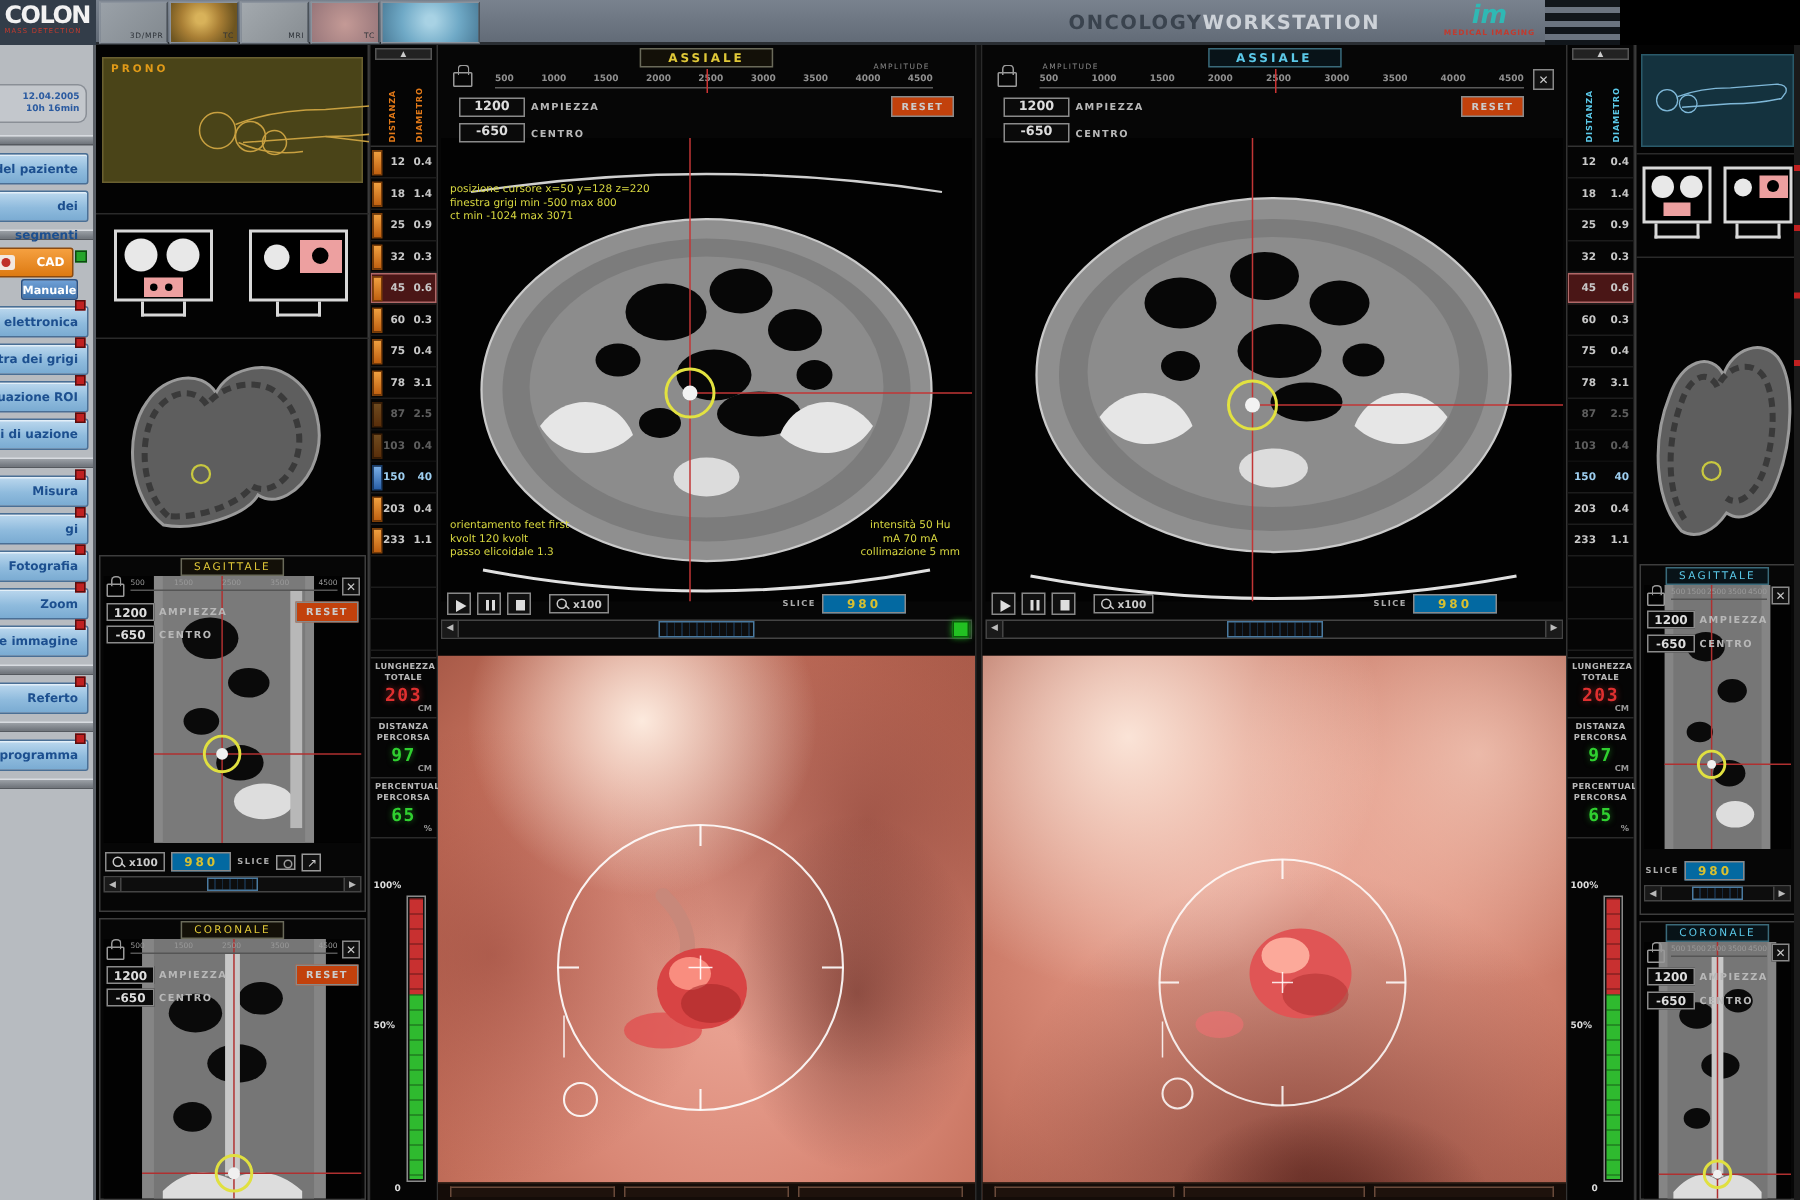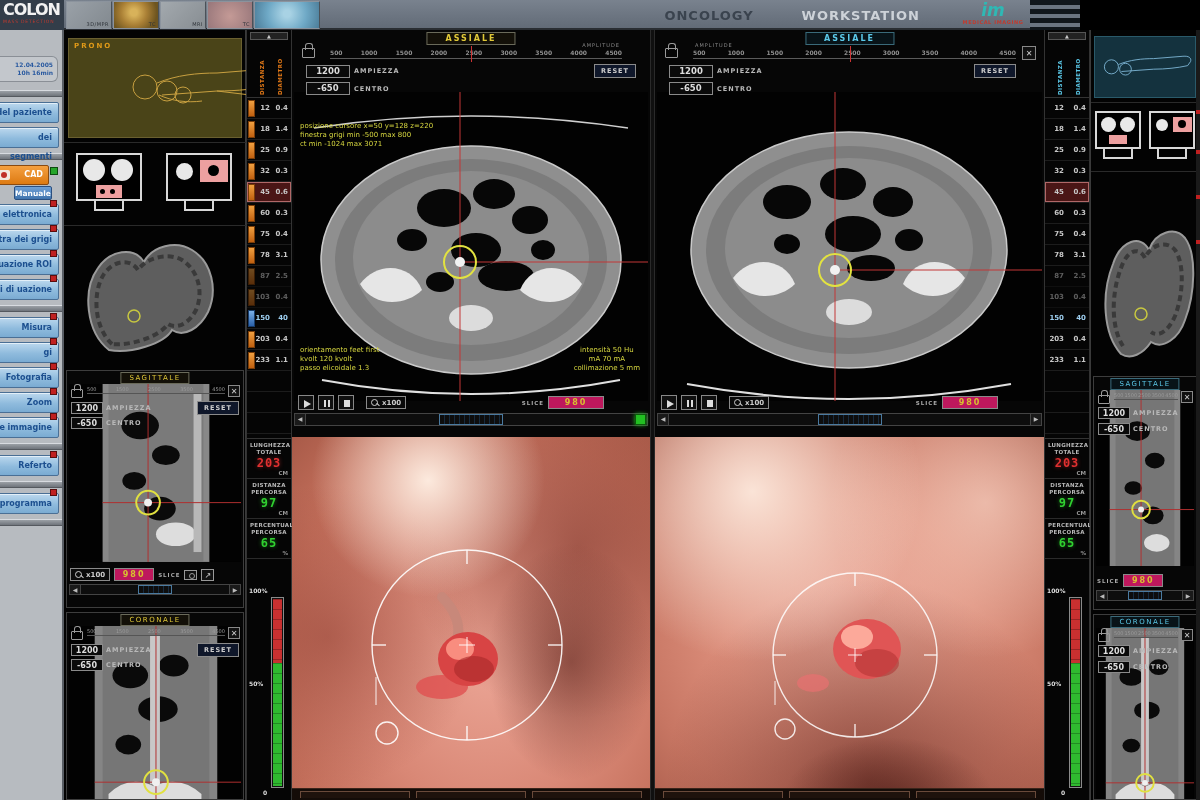--- a/index.html
+++ b/index.html
@@ -14,21 +14,21 @@
   #logoColon .s{color:#c23a2e;font-size:4.5px;letter-spacing:.8px;line-height:6px;}
   .tab{top:1px;height:28px;border:1px solid #8b939d;border-right-color:#4a5158;position:absolute;}
   .tab .lbl{position:absolute;bottom:1px;right:2px;font-size:5px;color:#2d3238;letter-spacing:.5px;}
   .t1{left:66px;width:46px;background:linear-gradient(135deg,#9aa1a8,#82898f);}
   .t2{left:113px;width:46px;background:radial-gradient(circle at 45% 40%,#d8b25a 12%,#a97f35 45%,#6e5520 80%);}
   .t3{left:160px;width:46px;background:linear-gradient(135deg,#a3a9ae,#878d92);}
   .t4{left:207px;width:46px;background:radial-gradient(circle at 50% 55%,#c49a96,#97767a);}
   .t5{left:254px;width:66px;background:radial-gradient(circle at 50% 45%,#a8d2e4 10%,#6fa9c6 55%,#4c7d99);}
   #product{right:160px;top:8px;font-size:13px;letter-spacing:1px;}
   #product b{color:#3a434e;font-weight:bold;}
-  #product span{color:#cdd2d8;font-weight:bold;margin-left:48px;}
+  #product span{color:#cdd2d8;font-weight:bold;}
   #brand{right:52px;top:2px;width:70px;text-align:center;}
   #brand .im{color:#2fb8b4;font-size:17px;font-weight:bold;font-style:italic;line-height:17px;}
   #brand .ms{color:#c23a2e;font-size:5px;font-weight:bold;letter-spacing:.6px;}
   #stripes{right:0;top:0;width:50px;height:30px;background:repeating-linear-gradient(#11161b 0 5px,#6b7480 5px 9px);}
 
   
   #sidebar{left:0;top:30px;width:64px;height:770px;background:#b7bbc0;border-right:2px solid #5a5f66;padding-top:26px;}
   #sbDate{margin:0 4px 8px 0;border:1px solid #8a8f96;border-left:none;border-radius:0 6px 6px 0;background:#c3c7cc;padding:4px 4px;text-align:right;}
   #sbDate div{color:#2a5aa0;font-size:6px;font-weight:bold;line-height:8px;}
   .sb-sep{height:7px;margin:5px 0;background:linear-gradient(#9ba0a6,#6f747b);border-top:1px solid #d8dbe0;border-bottom:1px solid #55595f;}
@@ -67,27 +67,27 @@
   .vtab.cyn{color:#5bc8e8;background:#081318;border-color:#3a6a7a;}
   .lock{position:absolute;left:4px;top:18px;width:12px;height:9px;border:1px solid #999;border-radius:1px;}
   .lock::before{content:"";position:absolute;top:-6px;left:2px;width:5px;height:6px;border:1.5px solid #999;border-bottom:none;border-radius:3px 3px 0 0;}
   .ticks{position:absolute;left:20px;right:18px;top:15px;display:flex;justify-content:space-between;border-bottom:1px solid #555;padding-bottom:1px;}
   .ticks span{font-size:5px;color:#9a9a9a;}
   .xbtn{position:absolute;right:3px;top:14px;width:12px;height:12px;border:1px solid #888;color:#ccc;font-size:8px;line-height:11px;text-align:center;background:#111;}
   .amp,.cen{position:absolute;left:4px;right:4px;display:flex;align-items:center;gap:3px;}
   .amp{top:30px;} .cen{top:46px;}
   .numbox{display:inline-block;min-width:32px;height:12px;border:1px solid #8a8a8a;background:#0a0a0a;color:#ddd;font-size:8px;font-weight:bold;text-align:center;line-height:11px;}
   .wlbl{color:#b8b8b8;font-size:6.5px;font-weight:bold;letter-spacing:1px;}
-  .resetb{margin-left:auto;border:1px solid #8a8a8a;background:#0f172a;color:#ccc;font-size:6.5px;font-weight:bold;letter-spacing:1px;padding:2px 6px;}
+  .resetb{margin-left:auto;border:1px solid #8a8a8a;background:#c2410c;color:#ccc;font-size:6.5px;font-weight:bold;letter-spacing:1px;padding:2px 6px;}
   .mctl{position:absolute;left:3px;right:3px;top:196px;height:15px;display:flex;align-items:center;gap:4px;}
   .zoombox{display:flex;align-items:center;gap:3px;border:1px solid #8a8a8a;background:#0a0a0a;color:#ccc;font-size:7px;font-weight:bold;padding:1px 4px;height:13px;}
   .mag{position:relative;width:8px;height:8px;}
   .mag::before{content:"";position:absolute;left:0;top:0;width:5px;height:5px;border:1.2px solid #ccc;border-radius:50%;}
   .mag::after{content:"";position:absolute;left:5px;top:5px;width:4px;height:1.2px;background:#ccc;transform:rotate(45deg);}
-  .slicev{border:1px solid #8a8a8a;background:#be185d;color:#d8c030;font-size:8px;font-weight:bold;letter-spacing:2px;text-align:center;min-width:40px;height:13px;line-height:12px;}
+  .slicev{border:1px solid #8a8a8a;background:#0369a1;color:#d8c030;font-size:8px;font-weight:bold;letter-spacing:2px;text-align:center;min-width:40px;height:13px;line-height:12px;}
   .slicel{color:#aaa;font-size:5.5px;font-weight:bold;letter-spacing:1px;}
   .camico{position:relative;width:13px;height:10px;border:1px solid #999;background:#111;}
   .camico::after{content:"";position:absolute;left:4px;top:2px;width:4px;height:4px;border:1px solid #999;border-radius:50%;}
   .expico{width:13px;height:12px;border:1px solid #999;background:#111;color:#ccc;font-size:8px;line-height:11px;text-align:center;}
   .mscroll{position:absolute;left:2px;right:2px;top:213px;height:11px;display:flex;align-items:center;background:#0d0d0d;border:1px solid #444;}
   .sarr{width:11px;height:100%;background:#1a1a1a;color:#bbb;font-size:6px;line-height:10px;text-align:center;border-right:1px solid #444;}
   .sarr.r{border-right:none;border-left:1px solid #444;}
   .strack{position:relative;flex:1;height:100%;}
   .sthumb{position:absolute;left:50%;top:0;transform:translateX(-50%);width:34px;height:100%;background:linear-gradient(#b8d8ee,#7aaed4);border:1px solid #4a7aa0;background-image:repeating-linear-gradient(90deg,transparent 0 4px,rgba(30,70,110,.5) 4px 5px);}
 
@@ -234,21 +234,21 @@
     <div class="sb-sep"></div>
     <div class="rs">
 
     <div class="sb-btn"><span>programma</span></div>
       </div>
     <div class="sb-sep"></div>
   </div>
 
   <div id="colB" class="abs blackcol">
 
-    <div class="bodybox abs" style="left:4px;top:8px;width:174px;height:100px;padding-left:48px;">
+    <div class="bodybox abs" style="left:4px;top:8px;width:174px;height:84px;padding-left:48px;">
       <span class="cap">PRONO</span>
       <svg width="174" height="100" viewBox="0 0 174 100">
         <g stroke="#c8a040" fill="none" stroke-width="1">
           <circle cx="28" cy="48" r="12"></circle>
           <path d="M40,44 C60,36 80,34 100,34 L150,30 C160,29 165,33 163,39 L158,46 C140,50 120,52 100,52 L45,56"></path>
           <path d="M42,56 C55,62 70,64 85,62"></path>
           <circle cx="50" cy="52" r="10"></circle>
           <circle cx="66" cy="56" r="8"></circle>
           <path d="M100,52 L150,58 L160,54"></path>
         </g>

